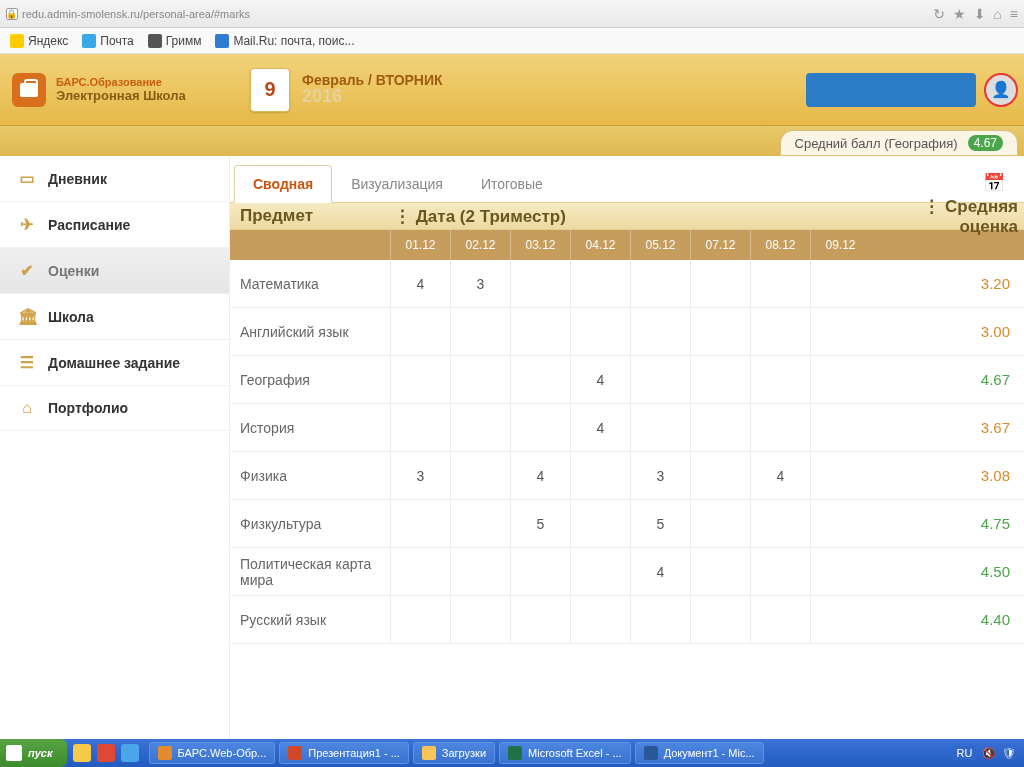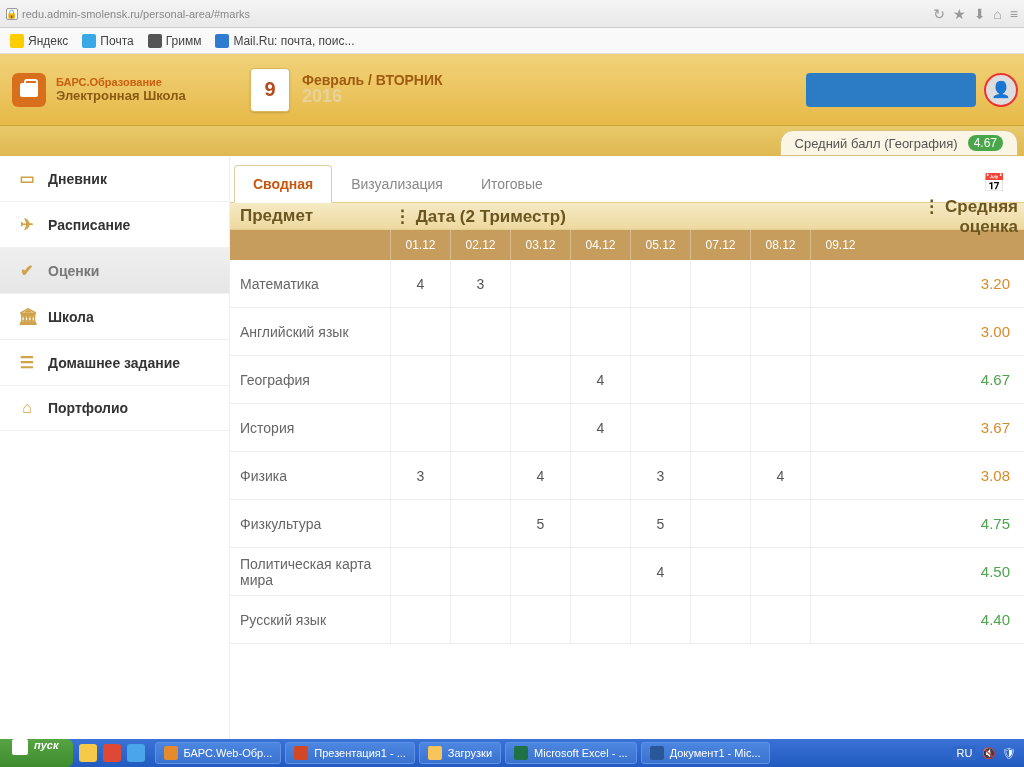--- a/index.html
+++ b/index.html
@@ -66,21 +66,21 @@
 
   .data-row{display:flex;height:48px;align-items:center;border-bottom:1px solid #eee;font-size:14px;color:#555;}
   .data-row .subj{width:160px;padding-left:10px;color:#666;}
   .data-row .grades-cells{flex:1;display:flex;align-self:stretch;}
   .data-row .gc{width:60px;text-align:center;border-left:1px solid #eee;display:flex;align-items:center;justify-content:center;color:#555;}
   .data-row .avg{width:120px;text-align:right;padding-right:14px;font-size:15px;}
   .avg.orange{color:#d98a27;} .avg.green{color:#4aa64a;}
 
   
   .taskbar{position:fixed;bottom:0;left:0;right:0;height:28px;background:linear-gradient(#3a72d8,#225bc0);display:flex;align-items:center;font-size:11px;color:#fff;}
-  .start{background:linear-gradient(#57a443,#3c8b2d);height:100%;display:flex;padding:0 14px 0 12px;border-radius:0 6px 6px 0;font-weight:bold;font-style:italic;gap:6px;}
+  .start{background:linear-gradient(#57a443,#3c8b2d);height:100%;display:flex;align-items:center;padding:0 14px 0 6px;border-radius:0 6px 6px 0;font-weight:bold;font-style:italic;gap:6px;}
   .start .win{width:16px;height:16px;background:#fff;border-radius:2px;display:inline-block;}
   .tb-icons{display:flex;gap:6px;padding:0 6px;align-items:center;}
   .tb-icons span{width:18px;height:18px;border-radius:3px;display:inline-block;}
   .ic1{background:#f7c948;} .ic2{background:#e04836;} .ic3{background:#4aa6e8;}
   .task{background:linear-gradient(#4d86e0,#3a72d0);border:1px solid #5d92e8;height:22px;padding:0 8px;border-radius:3px;display:flex;align-items:center;gap:6px;margin-left:4px;max-width:140px;overflow:hidden;white-space:nowrap;}
   .task .ticon{width:14px;height:14px;border-radius:2px;display:inline-block;}
   .t-ff{background:#e68a2e;} .t-pp{background:#d24726;} .t-fld{background:#f7c55a;} .t-xl{background:#1f7246;} .t-wd{background:#2a579a;}
   .tray{margin-left:auto;display:flex;align-items:center;gap:6px;padding:0 8px;}
   .tray span{font-size:11px;color:#fff;}
   .lang{background:#2f66c8;padding:1px 4px;border-radius:2px;}

